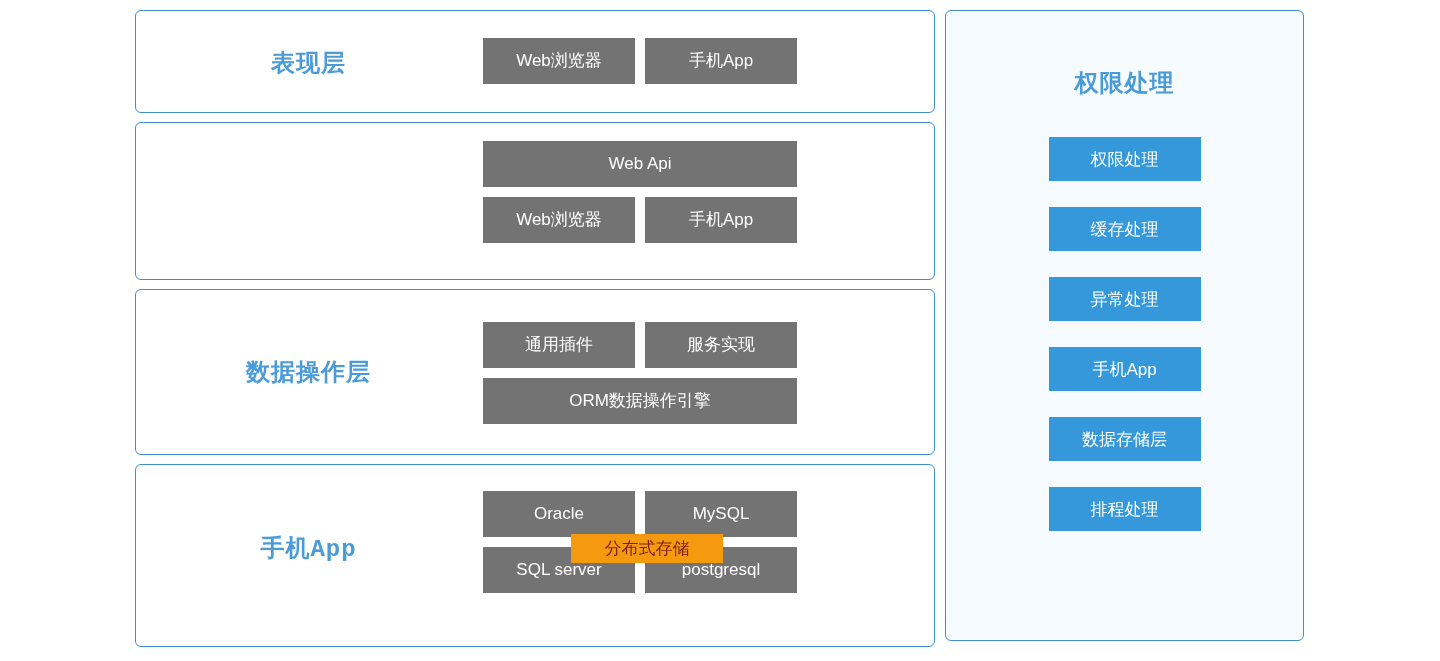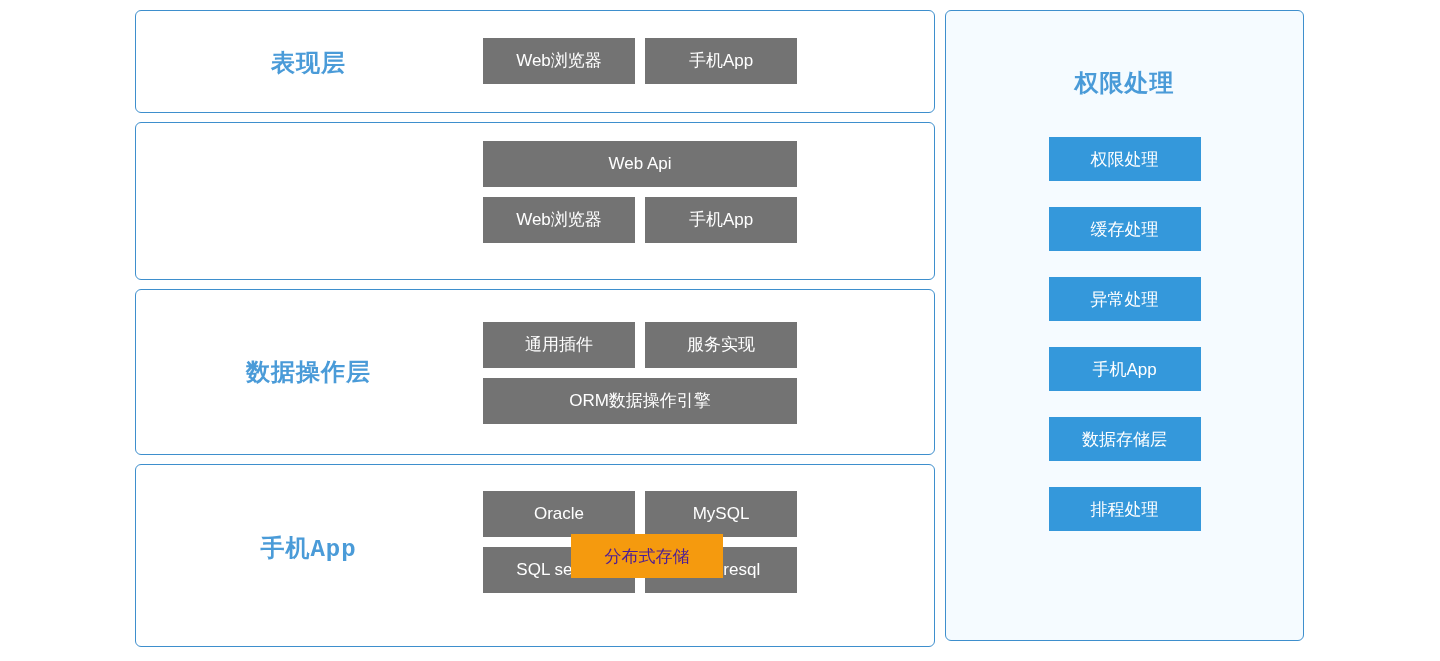--- a/index.html
+++ b/index.html
@@ -105,23 +105,23 @@
 
   
   .storage-wrap {
     position: relative;
   }
   .overlay-chip {
     position: absolute;
     left: 88px;
     top: 43px;
     width: 152px;
-    height: 44px;
+    height: 29px;
     background: #f59a0e;
-    color: #4c1d95;
+    color: #7f1d1d;
     font-size: 17px;
     display: flex;
     align-items: center;
     justify-content: center;
     white-space: nowrap;
   }
 
   
   .plugins-panel {
     position: absolute;

